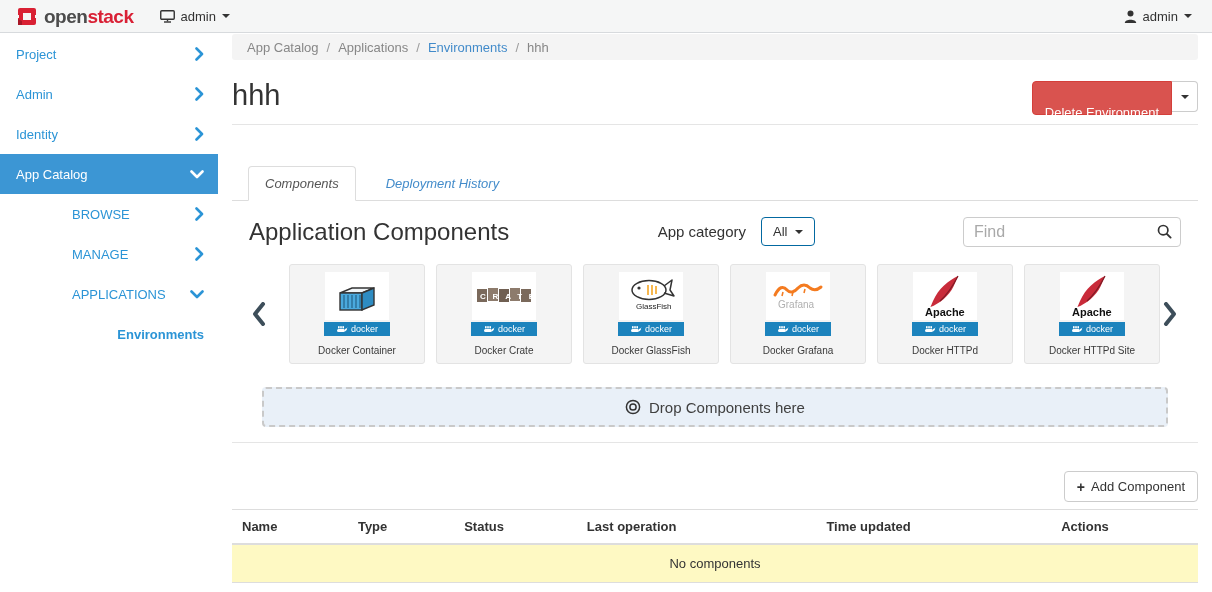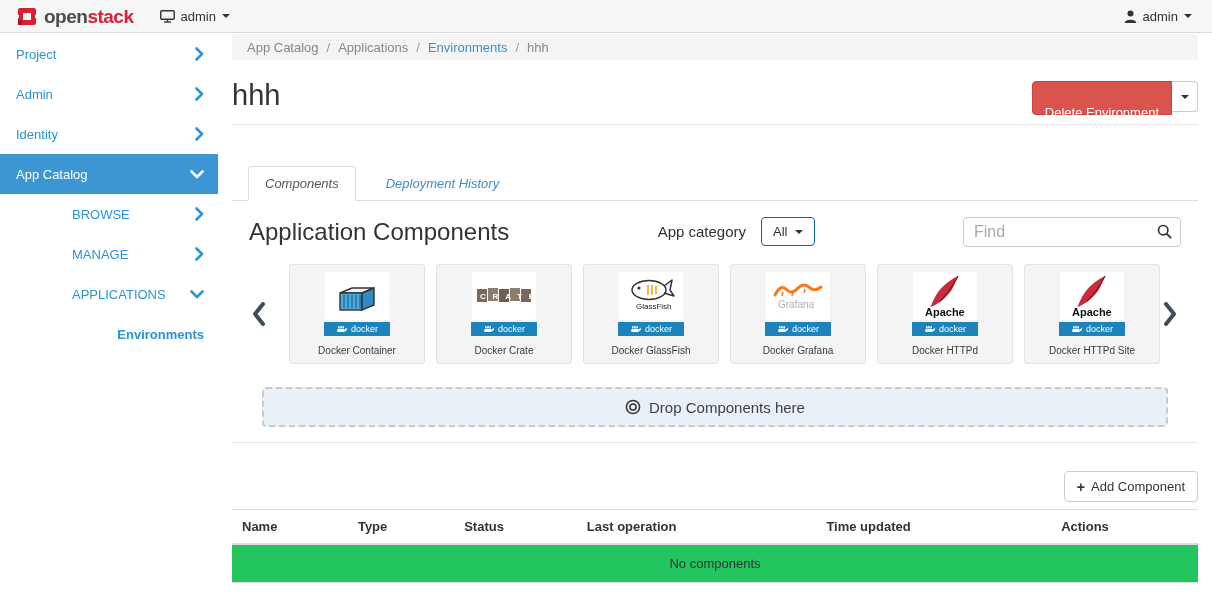--- a/index.html
+++ b/index.html
@@ -84,21 +84,21 @@
   hr.sep2 { border:none; border-top:1px solid #e5e5e5; margin-top:15px; }
 
   .add-row { display:flex; justify-content:flex-end; margin-top:28px; }
   .btn-add { display:flex; align-items:center; gap:6px; background:#fff; border:1px solid #ccc; border-radius:4px;
              height:31px; padding:0 12px; font-size:13px; color:#333; cursor:pointer; }
   .plus { font-weight:bold; font-size:14px; }
 
   table.comp-table { margin-top:7px; width:100%; border-collapse:collapse; font-size:13px; }
   .comp-table th { text-align:left; font-weight:bold; color:#333; padding:9px 10px;
                    border-top:1px solid #ddd; border-bottom:2px solid #ddd; }
-  .comp-table td { background:#22c55e; text-align:center; color:#333; padding:11px 10px;
+  .comp-table td { background:#fef9c3; text-align:center; color:#333; padding:11px 10px;
                    border-bottom:1px solid #ddd; }
 </style>
 </head>
 <body>
 
 <div class="screen">
 
   <div class="topbar">
     <div class="brand">
       <svg width="22" height="22" viewBox="0 0 22 22">

